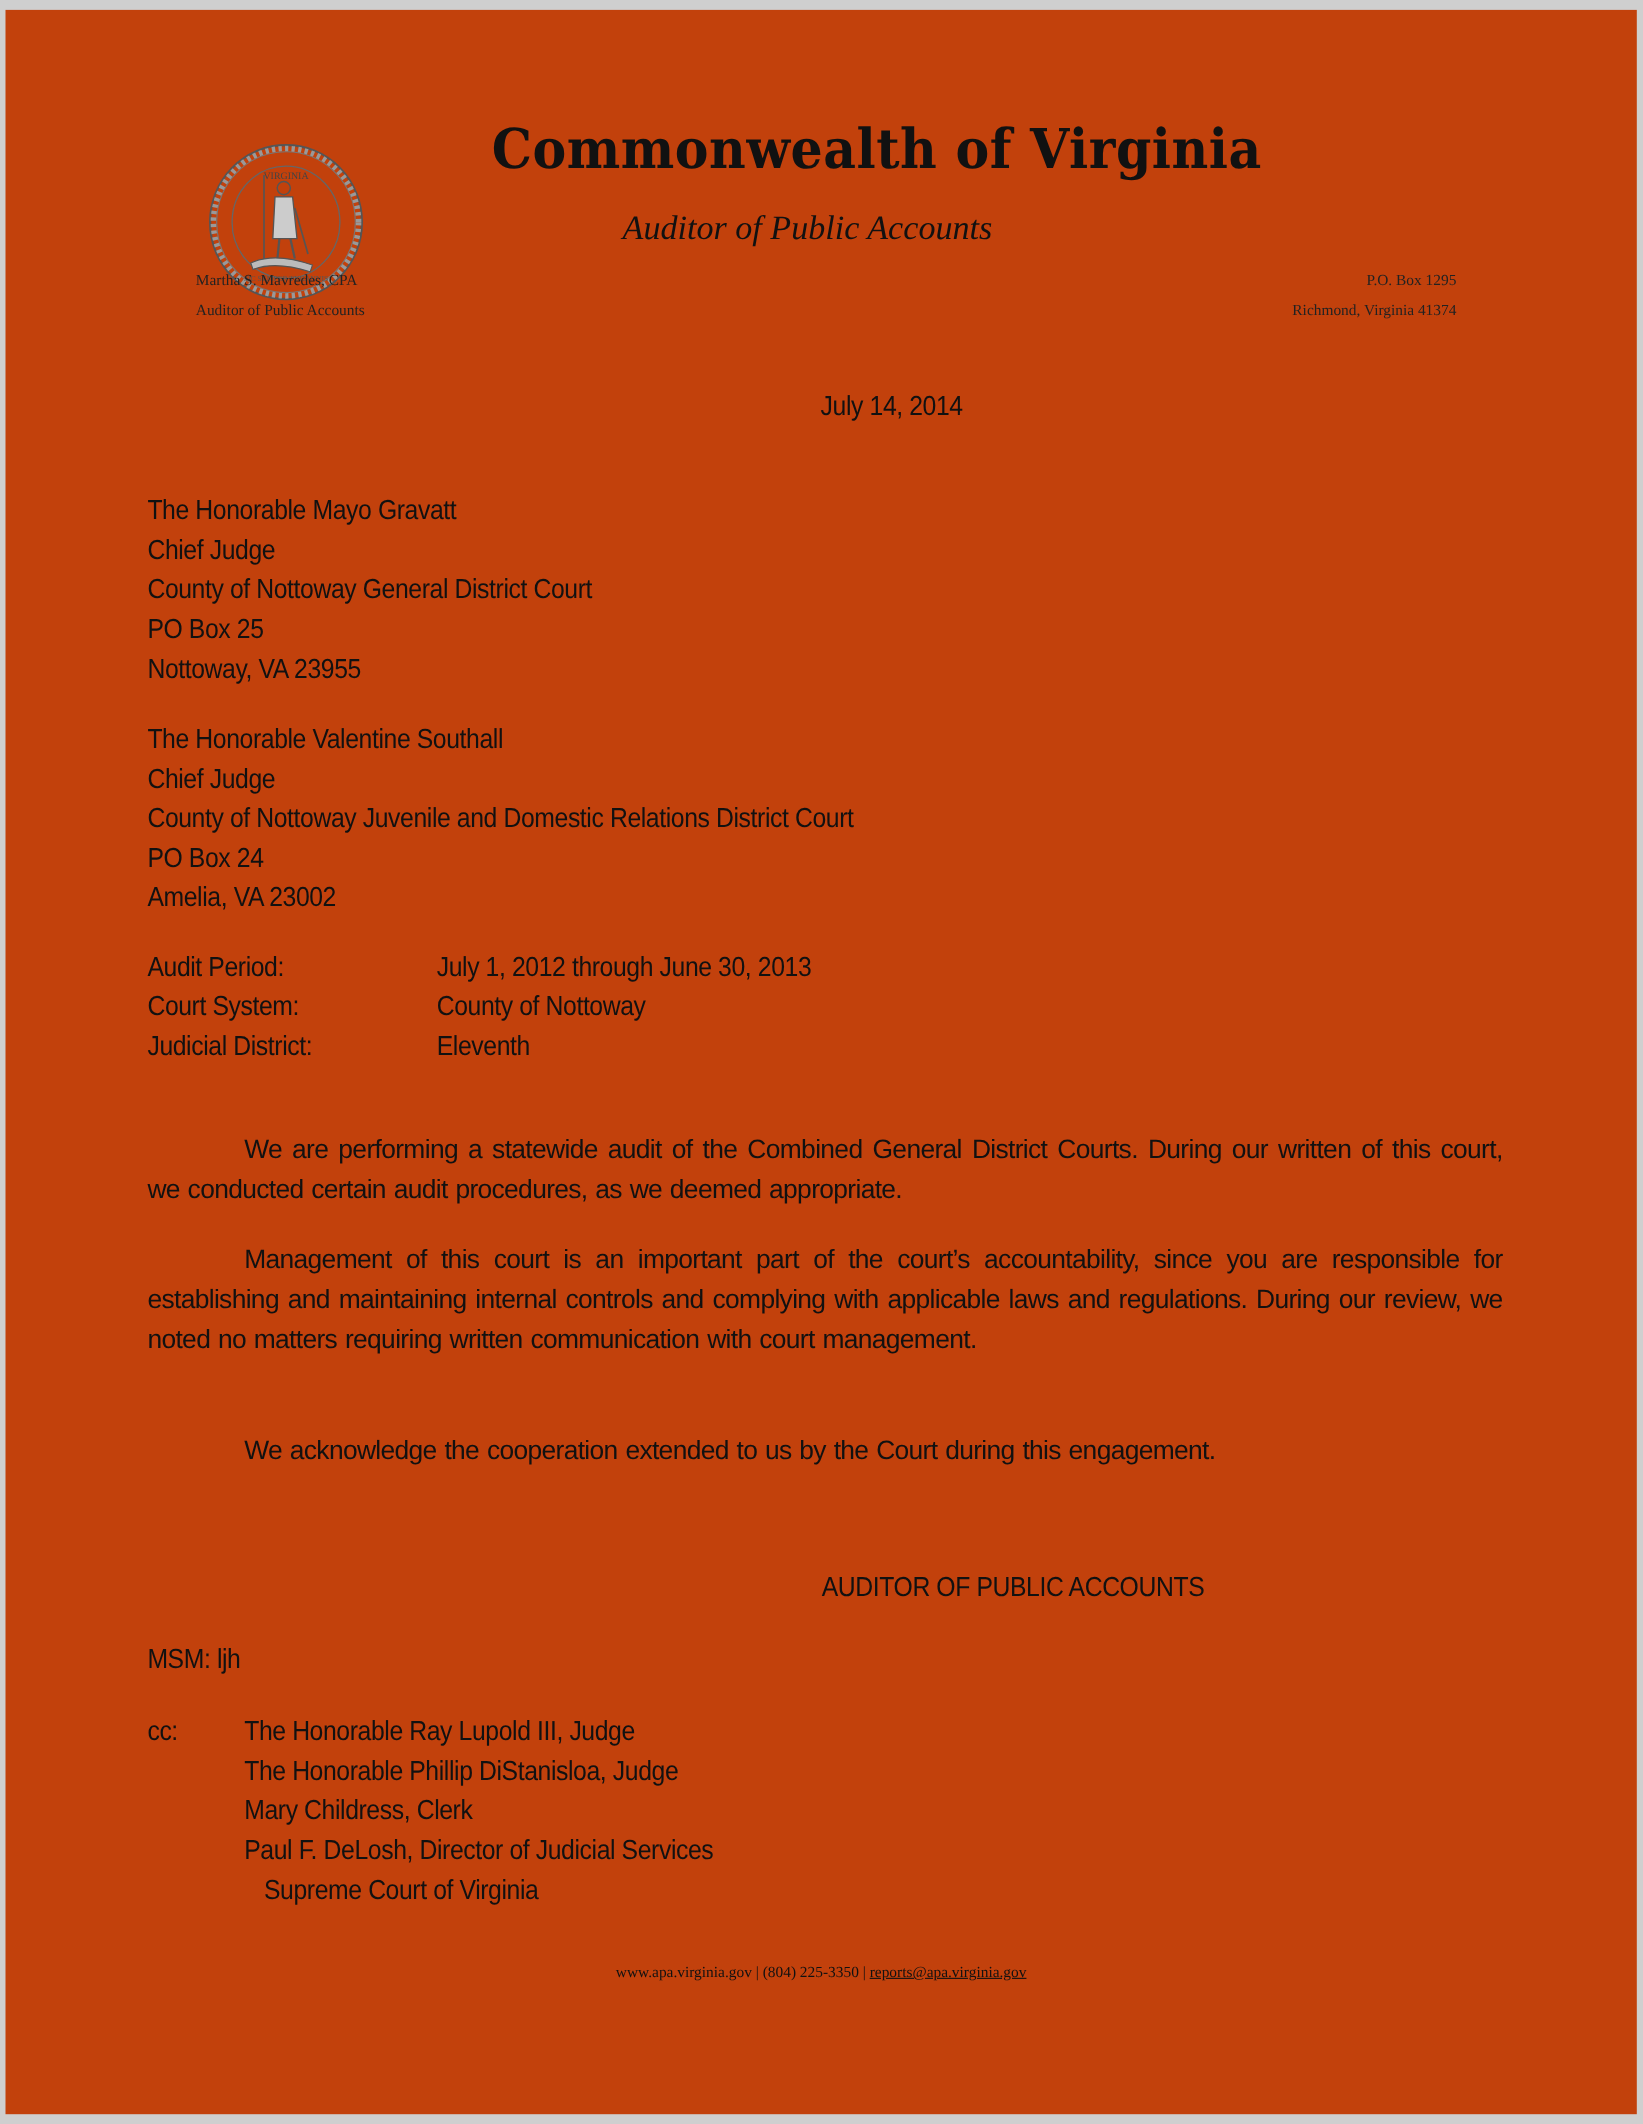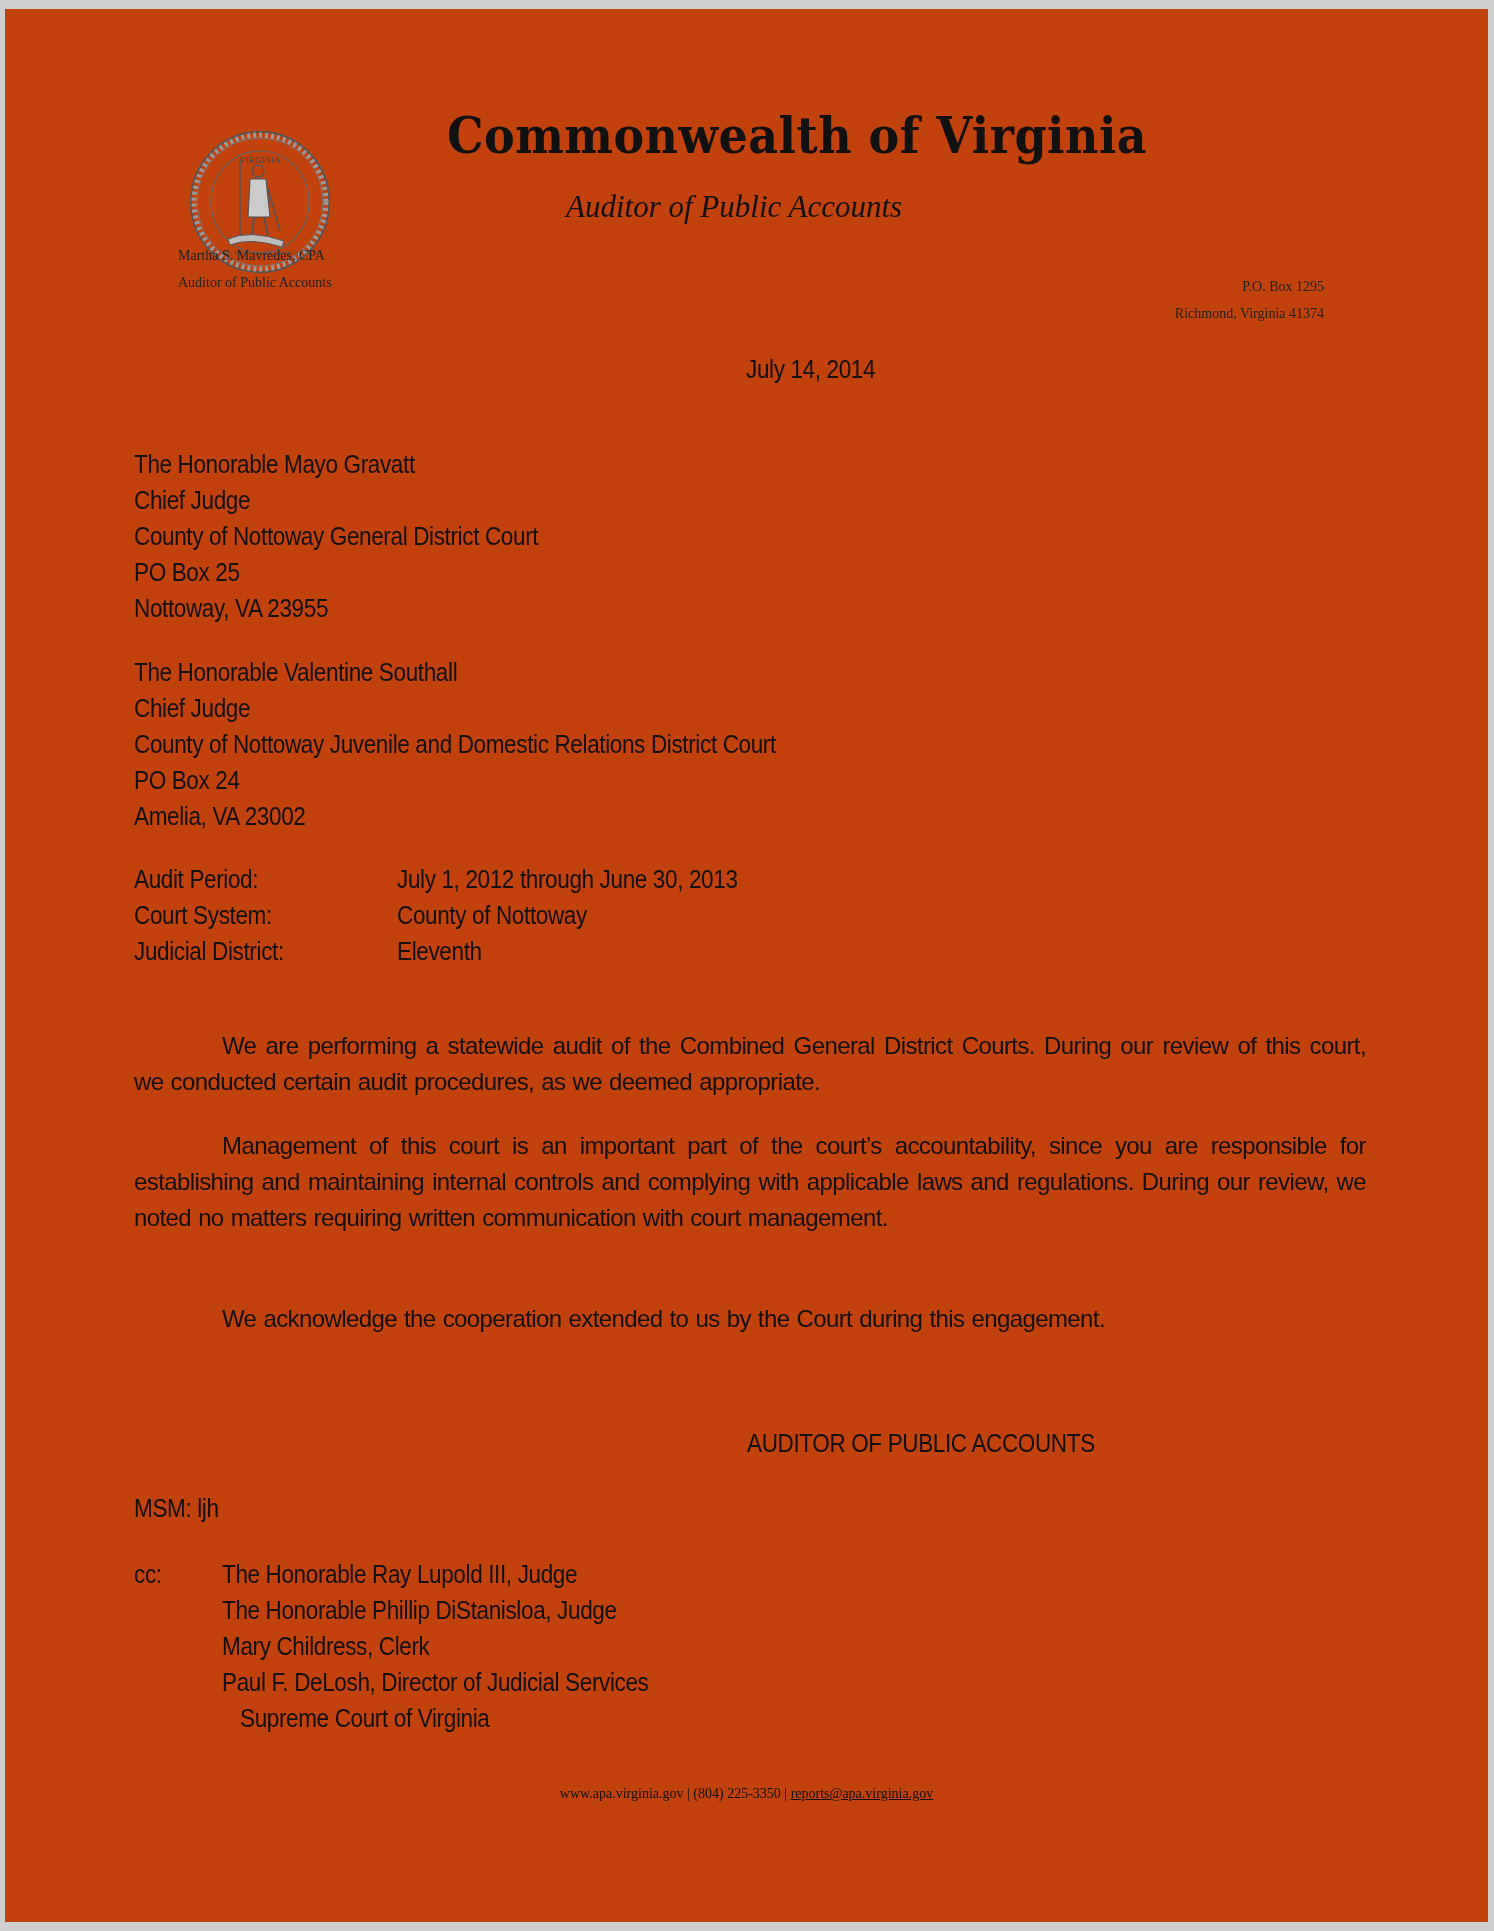--- a/index.html
+++ b/index.html
@@ -39,21 +39,21 @@
   </svg>
 
   <div class="abs title" style="left:442px;top:97px;">Commonwealth of Virginia</div>
   <div class="abs subtitle" style="left:561px;top:180px;">Auditor of Public Accounts</div>
 
   <div class="abs small-serif" style="left:173px;top:233px;">
     <div>Martha S. Mavredes, CPA</div>
     <div>Auditor of Public Accounts</div>
   </div>
 
-  <div class="abs small-serif" style="right:164px;top:233px;text-align:right;margin-top:31px;">
+  <div class="abs small-serif" style="right:164px;top:233px;text-align:right;">
     <div>P.O. Box 1295</div>
     <div>Richmond, Virginia 41374</div>
   </div>
 
   <div class="abs sans line" style="left:741px;top:342px;">July 14, 2014</div>
 
   <div class="abs sans" style="left:129px;top:437px;">
     <div class="line">The Honorable Mayo Gravatt</div>
     <div class="line">Chief Judge</div>
     <div class="line">County of Nottoway General District Court</div>
@@ -69,21 +69,21 @@
     <div class="line">Amelia, VA 23002</div>
   </div>
 
   <div class="abs sans line" style="left:129px;top:852px;">Audit Period:</div>
   <div class="abs sans line" style="left:392px;top:852px;">July 1, 2012 through June 30, 2013</div>
   <div class="abs sans line" style="left:129px;top:888px;">Court System:</div>
   <div class="abs sans line" style="left:392px;top:888px;">County of Nottoway</div>
   <div class="abs sans line" style="left:129px;top:924px;">Judicial District:</div>
   <div class="abs sans line" style="left:392px;top:924px;">Eleventh</div>
 
-  <div class="para" style="top:1019px;"><span class="indent"></span><span>We are performing a statewide audit of the Combined General District Courts.  During our review of this court, we conducted certain audit procedures, as we deemed appropriate.</span></div>
+  <div class="para" style="top:1019px;"><span class="indent"></span><span>We are performing a statewide audit of the Combined General District Courts.  During our written of this court, we conducted certain audit procedures, as we deemed appropriate.</span></div>
   <div class="para" style="top:1119px;"><span class="indent"></span><span>Management of this court is an important part of the court’s accountability, since you are responsible for establishing and maintaining internal controls and complying with applicable laws and regulations.  During our review, we noted no matters requiring written communication with court management.</span></div>
   <div class="para" style="top:1292px;"><span class="indent"></span><span>We acknowledge the cooperation extended to us by the Court during this engagement.</span></div>
 
   <div class="abs sans line" style="left:742px;top:1416px;">AUDITOR OF PUBLIC ACCOUNTS</div>
 
   <div class="abs sans line" style="left:129px;top:1481px;">MSM: ljh</div>
 
   <div class="abs sans line" style="left:129px;top:1547px;">cc:</div>
   <div class="abs sans" style="left:217px;top:1547px;">
     <div class="line">The Honorable Ray Lupold III, Judge</div>

